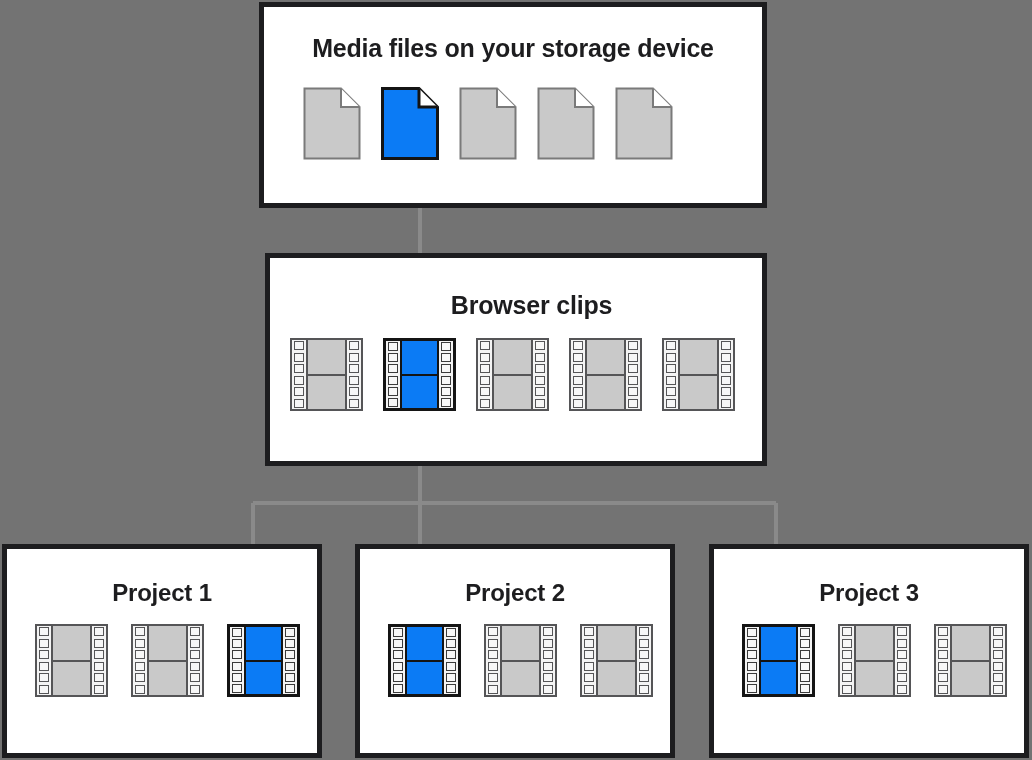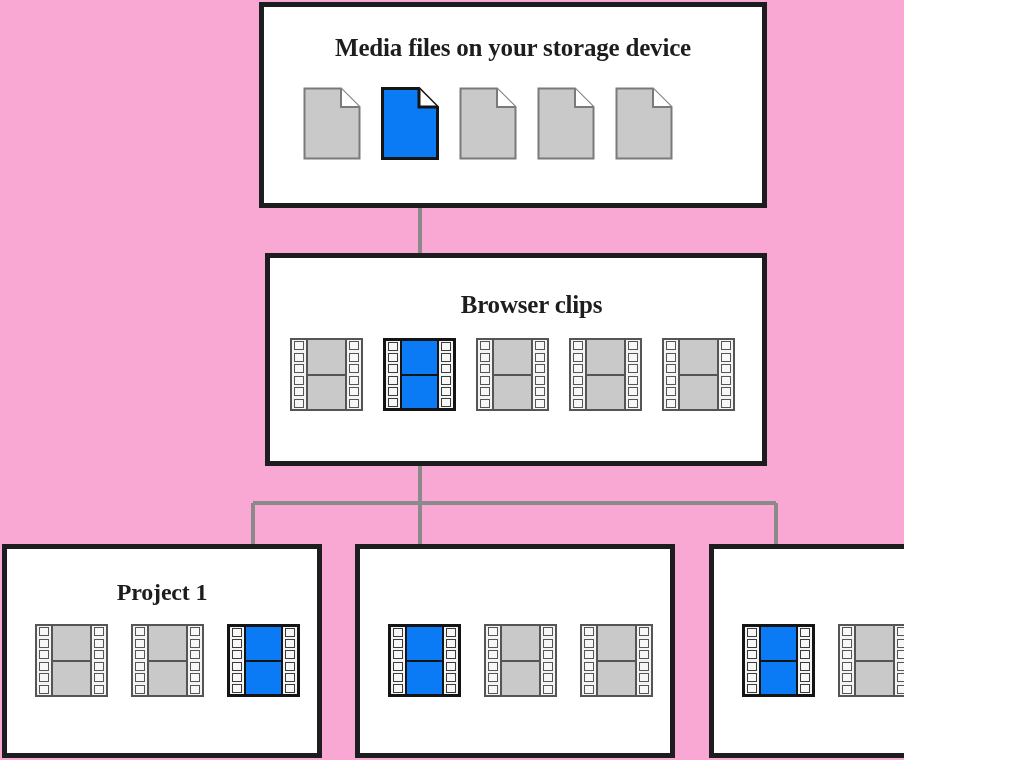--- a/index.html
+++ b/index.html
@@ -6,25 +6,24 @@
   html, body {
     margin: 0;
     padding: 0;
     background: #ffffff;
   }
   body {
     font-family: "Liberation Sans", "DejaVu Sans", sans-serif;
   }
   #diagram {
     position: relative;
-    width: 904px;
+    width: 1032px;
     height: 760px;
-    background: #f9a8d4;
+    background: #737373;
     overflow: hidden;
-    font-family: Liberation Serif, serif;
   }
 
   
   .box {
     position: absolute;
     border: 5px solid #1d1d1f;
     background: #ffffff;
     box-sizing: border-box;
     z-index: 3;
   }
@@ -394,20 +393,21 @@
             <div class="hole"></div>
             <div class="hole"></div>
             <div class="hole"></div>
           </div>
         </div>
       </div>
   </div>
   <div class="caption" id="caption-p1">Toy1</div>
 
   <div class="box project" id="box-project-2">
+    <div class="box-title">Project 2</div>
     <div class="icon-row project-row" id="project-row-1">
         <div class="clip selected">
           <div class="sprockets">
             <div class="hole"></div>
             <div class="hole"></div>
             <div class="hole"></div>
             <div class="hole"></div>
             <div class="hole"></div>
             <div class="hole"></div>
           </div>
@@ -466,20 +466,21 @@
             <div class="hole"></div>
             <div class="hole"></div>
             <div class="hole"></div>
           </div>
         </div>
       </div>
   </div>
   <div class="caption" id="caption-p2">Toy1</div>
 
   <div class="box project" id="box-project-3">
+    <div class="box-title">Project 3</div>
     <div class="icon-row project-row" id="project-row-2">
         <div class="clip selected">
           <div class="sprockets">
             <div class="hole"></div>
             <div class="hole"></div>
             <div class="hole"></div>
             <div class="hole"></div>
             <div class="hole"></div>
             <div class="hole"></div>
           </div>

